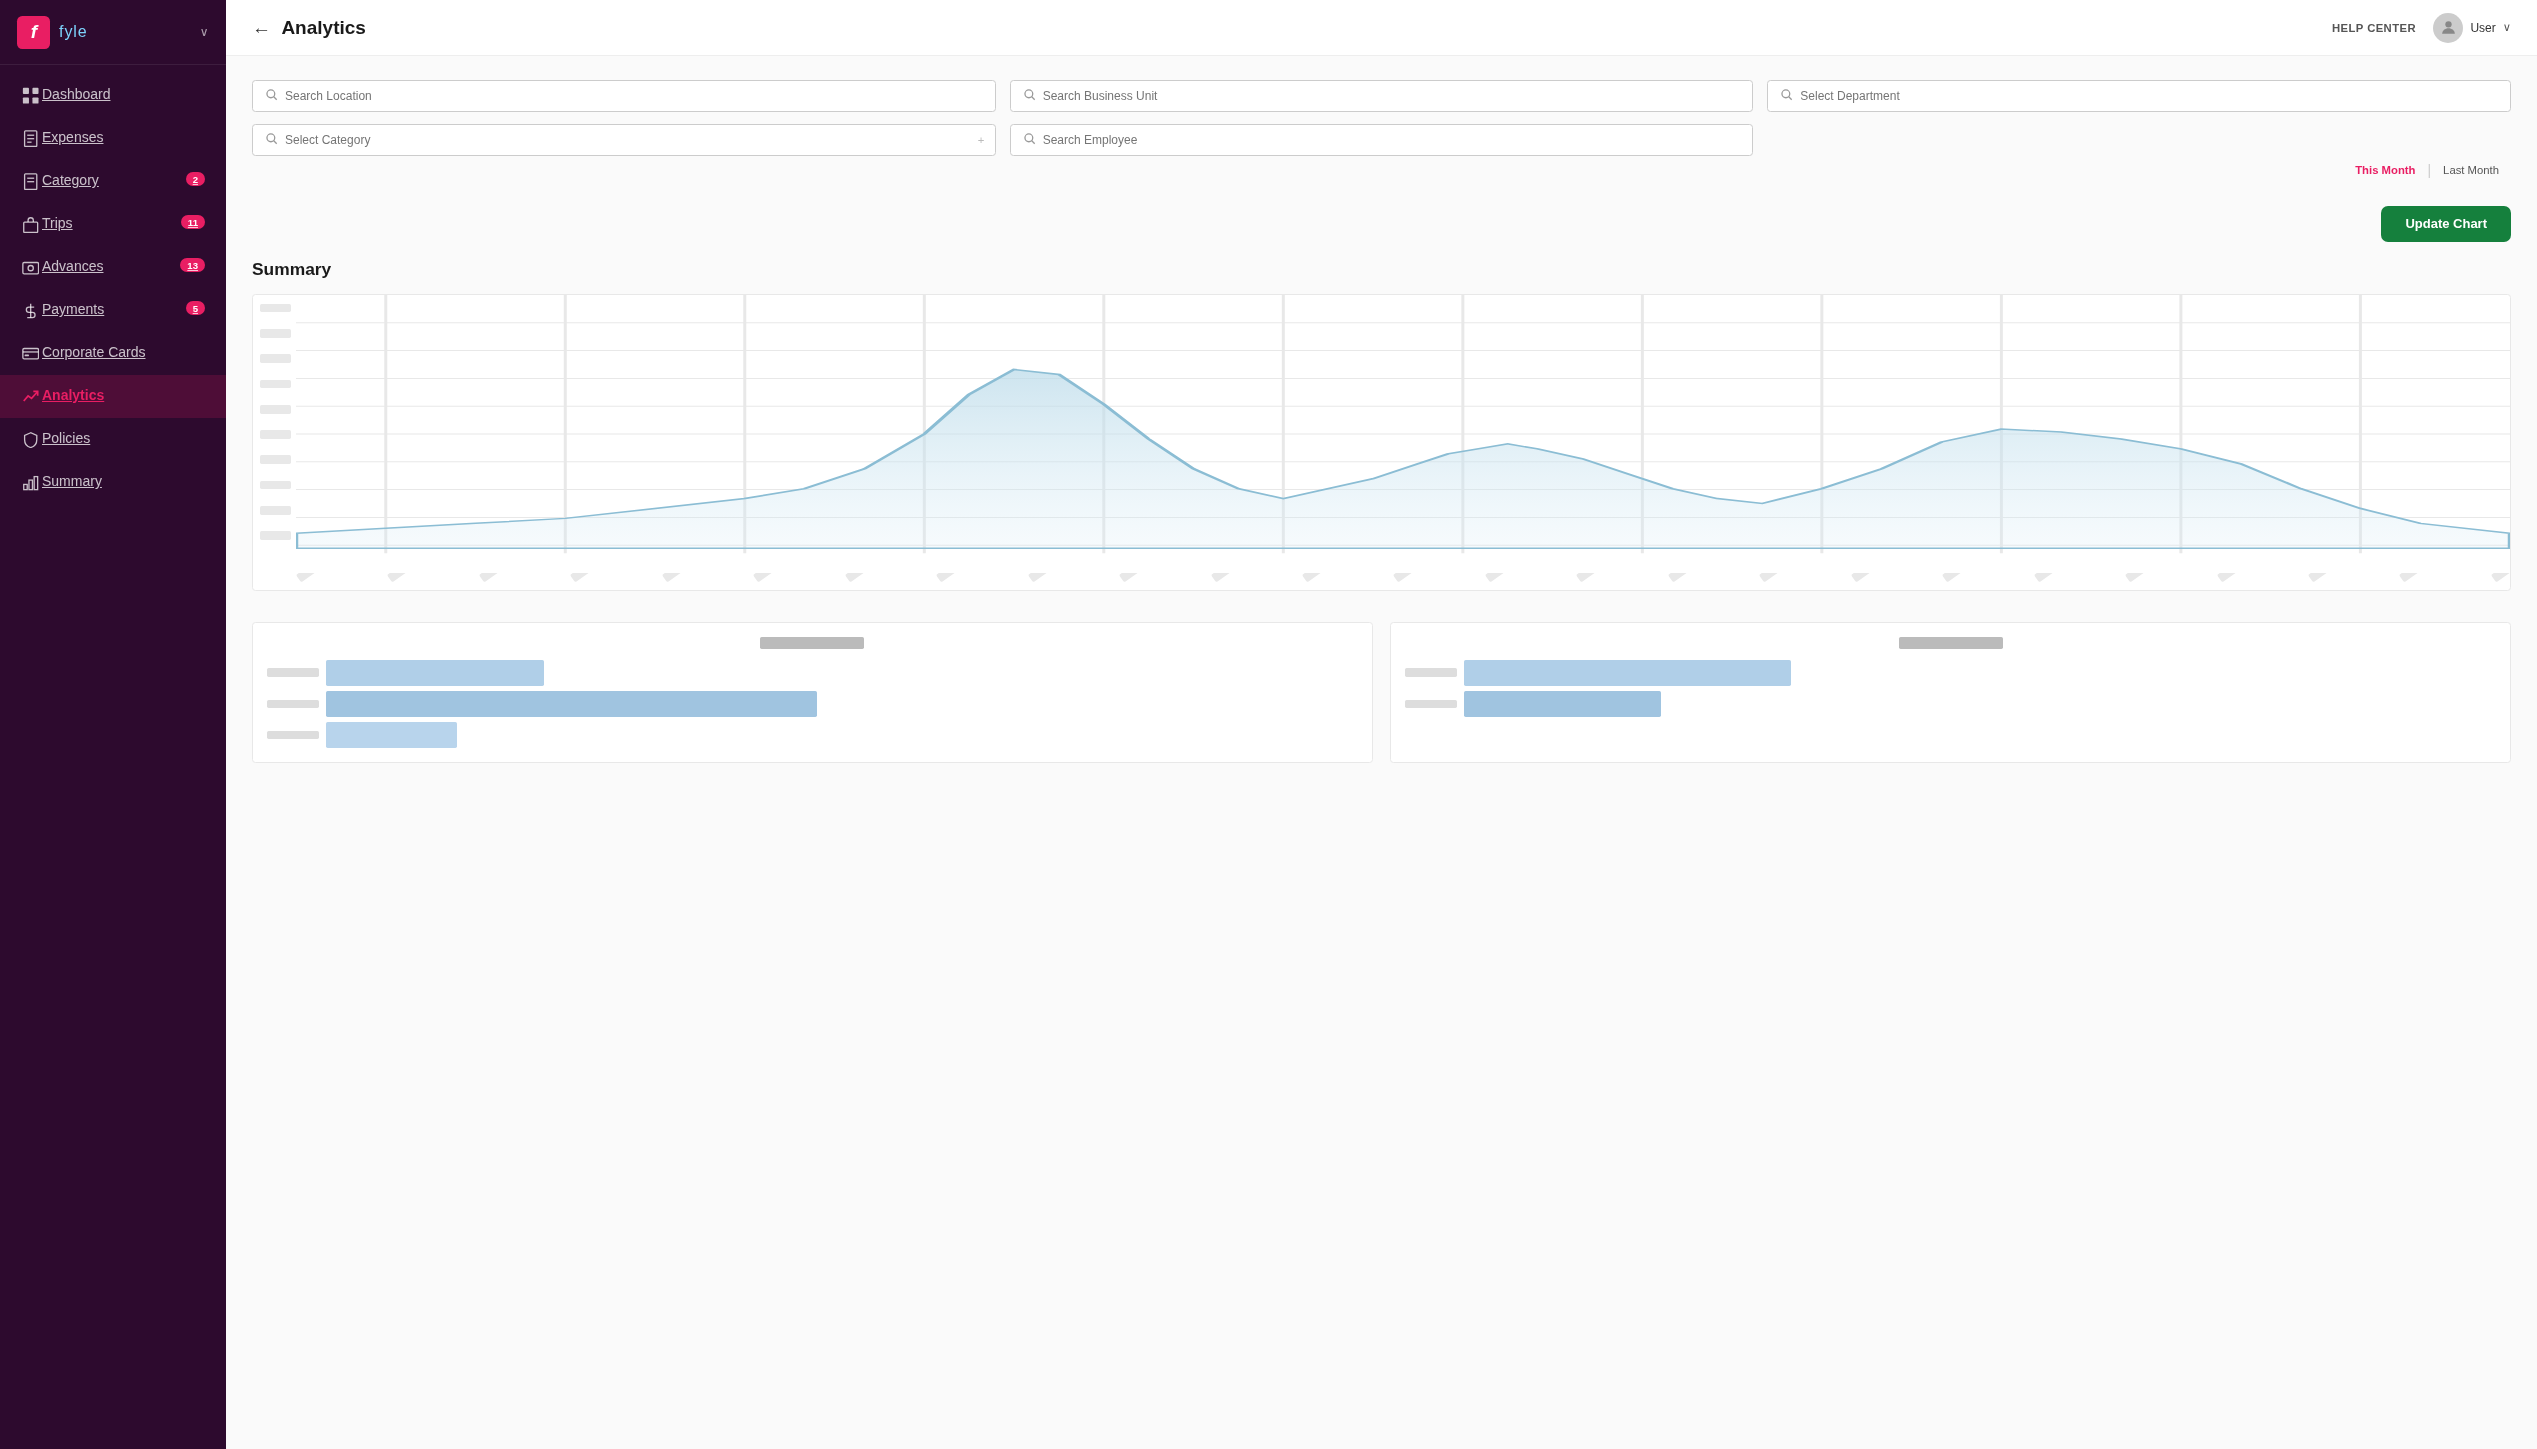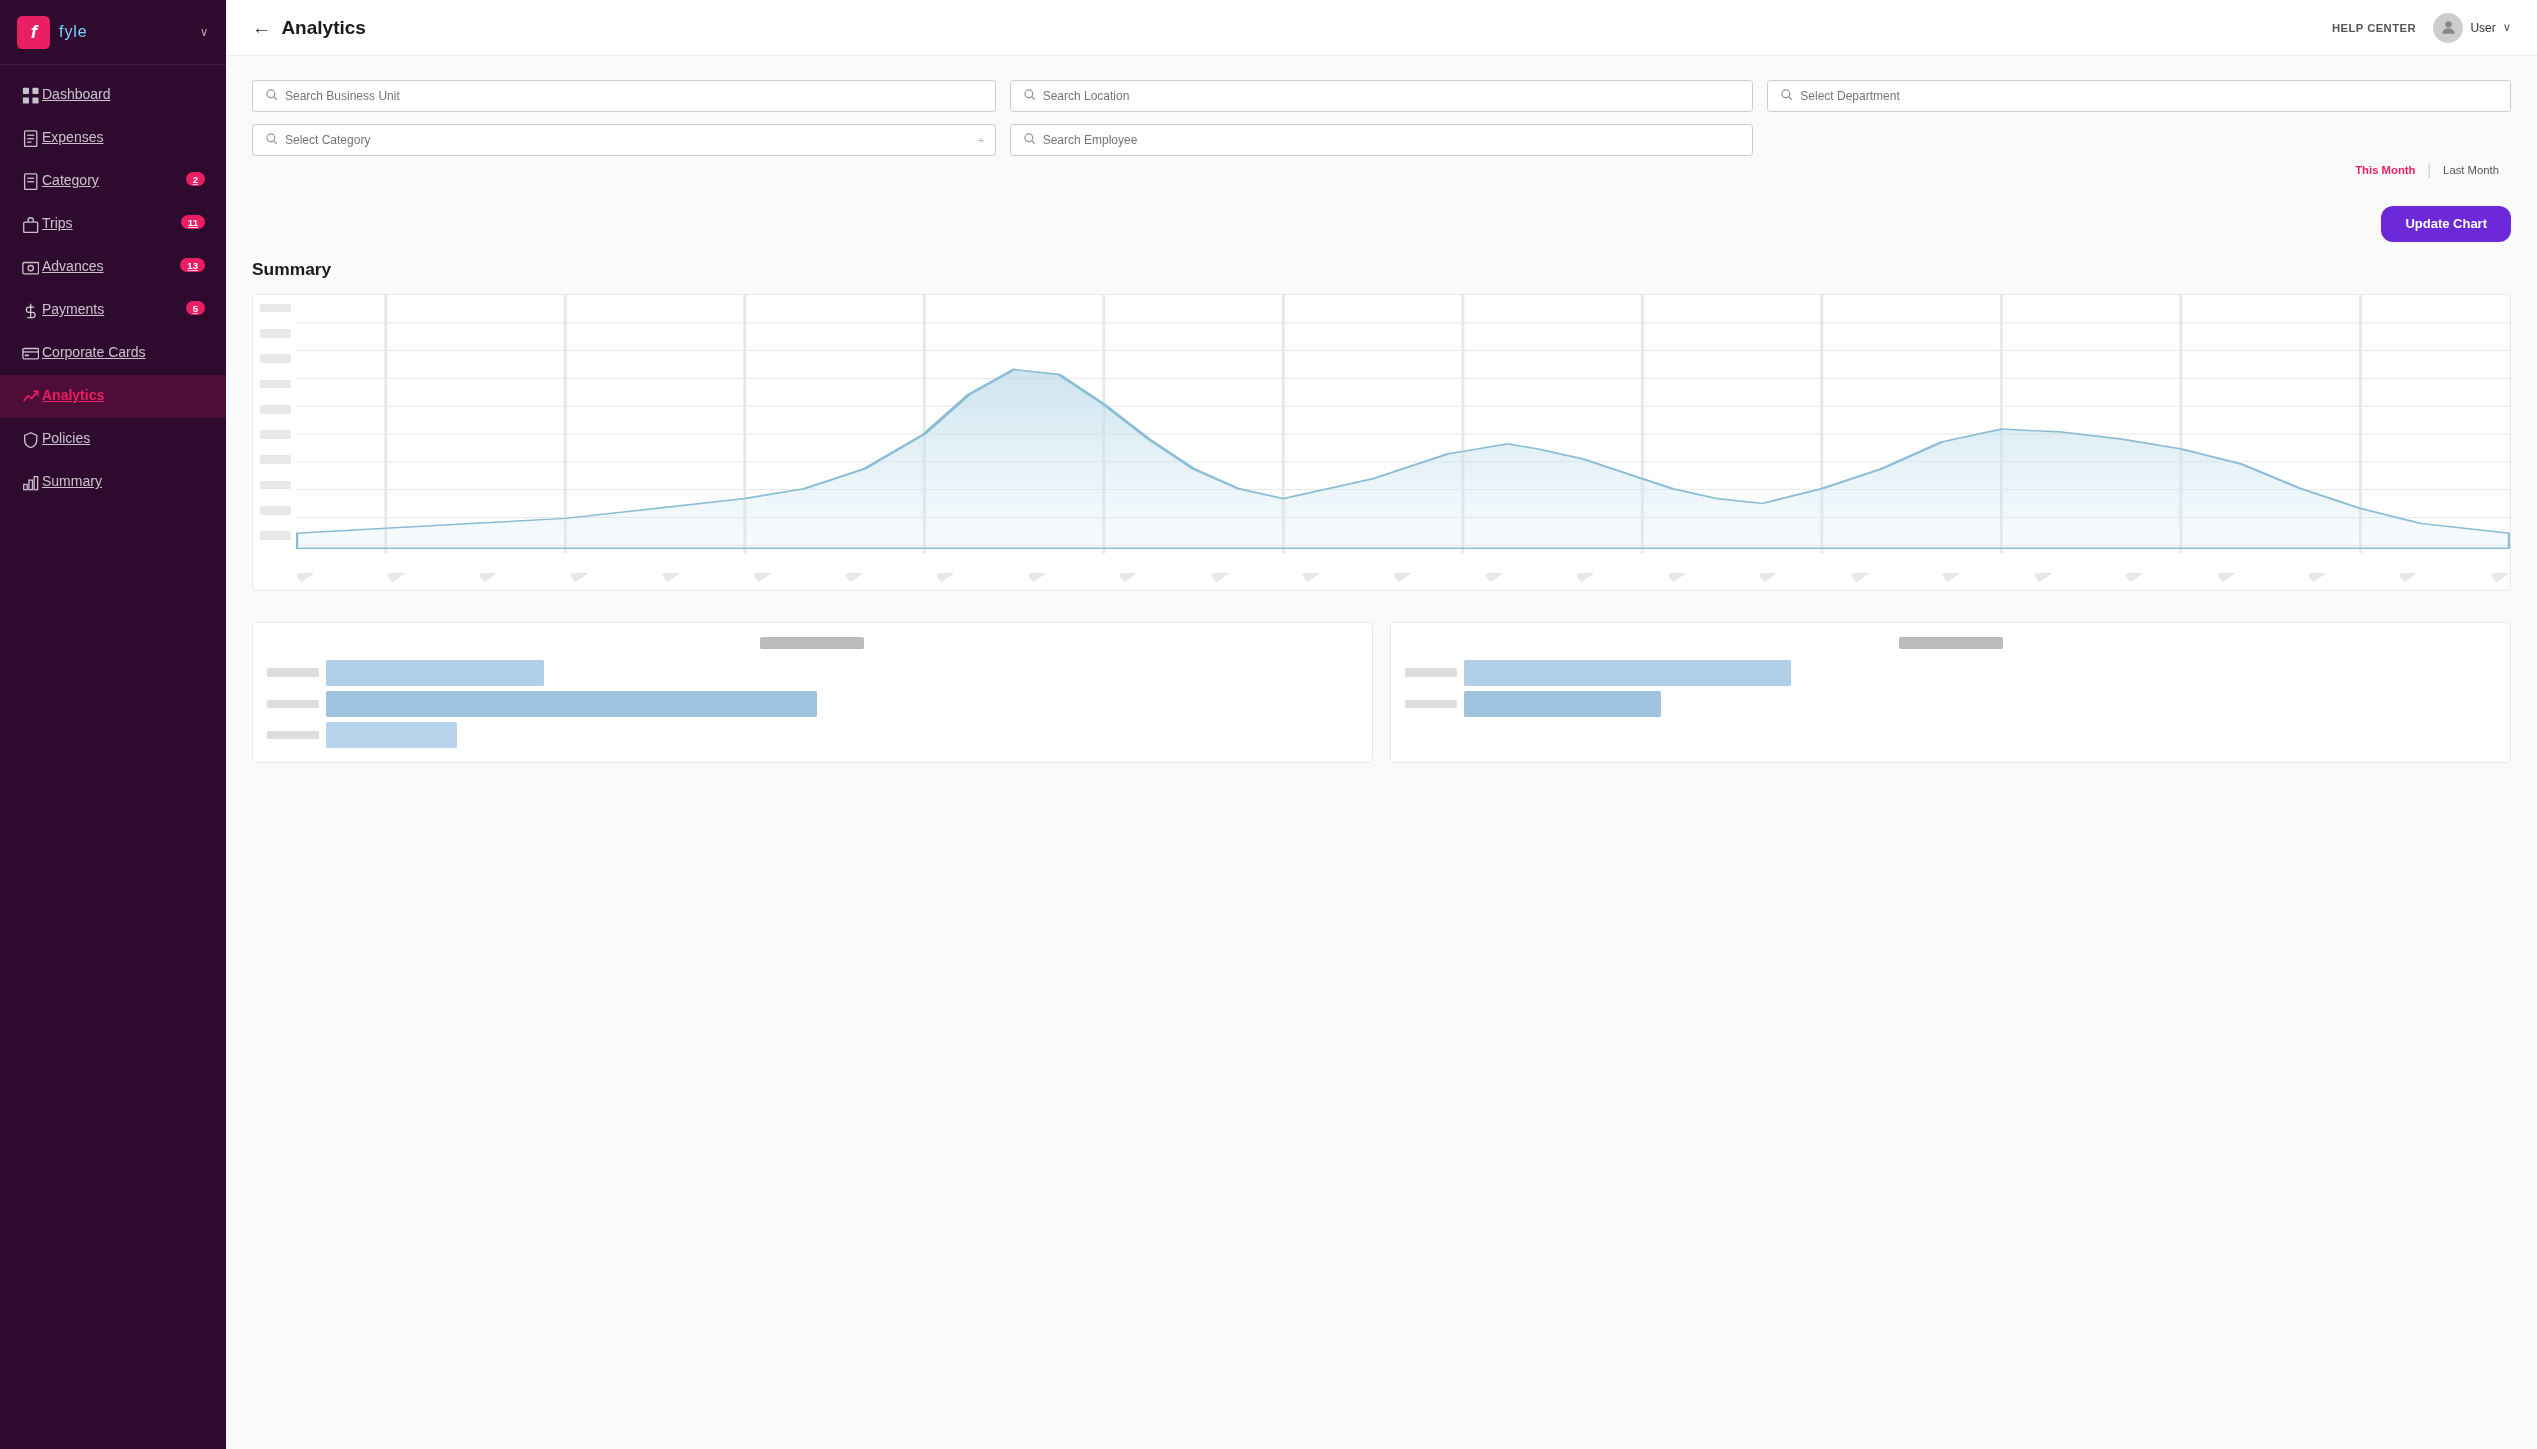--- a/index.html
+++ b/index.html
@@ -207,24 +207,24 @@
     .time-btn.active { color: #e91e63; font-weight: 600; text-align: right; }
     .time-separator { color: #ccc; font-size: 14px; }
 
     
     .update-chart-row {
       display: flex;
       justify-content: flex-end;
       margin-bottom: 17.4px;
     }
     .update-chart-btn {
-      background: #6d28d9;
+      background: #15803d;
       color: #fff;
       border: none;
-      border-radius: 12px;
+      border-radius: 7px;
       padding: 10.4px 24px;
       font-size: 13px;
       font-weight: 600;
       cursor: pointer;
     }
 
     
     .section-title {
       font-size: 17.4px;
       font-weight: 700;
@@ -492,30 +492,30 @@
   <div class="content">
 
     <div class="filters-row">
       <div class="search-field">
         <span class="search-icon-svg">
           <svg width="13" height="13" viewBox="0 0 20 20" fill="none" stroke="#999" stroke-width="2">
             <circle cx="9" cy="9" r="6"></circle>
               <line x1="13.5" y1="13.5" x2="18" y2="18"></line>
           </svg>
         </span>
-        <input type="text" placeholder="Search Business Unit" style="">
+        <input type="text" placeholder="Search Location" style="">
       </div>
       <div class="search-field">
         <span class="search-icon-svg">
           <svg width="13" height="13" viewBox="0 0 20 20" fill="none" stroke="#999" stroke-width="2">
             <circle cx="9" cy="9" r="6"></circle>
               <line x1="13.5" y1="13.5" x2="18" y2="18"></line>
           </svg>
         </span>
-        <input type="text" placeholder="Search Location" style="">
+        <input type="text" placeholder="Search Business Unit" style="">
       </div>
       <div class="search-field">
         <span class="search-icon-svg">
           <svg width="13" height="13" viewBox="0 0 20 20" fill="none" stroke="#999" stroke-width="2">
             <circle cx="9" cy="9" r="6"></circle>
               <line x1="13.5" y1="13.5" x2="18" y2="18"></line>
           </svg>
         </span>
         <input type="text" placeholder="Select Department" style="">
       </div>

